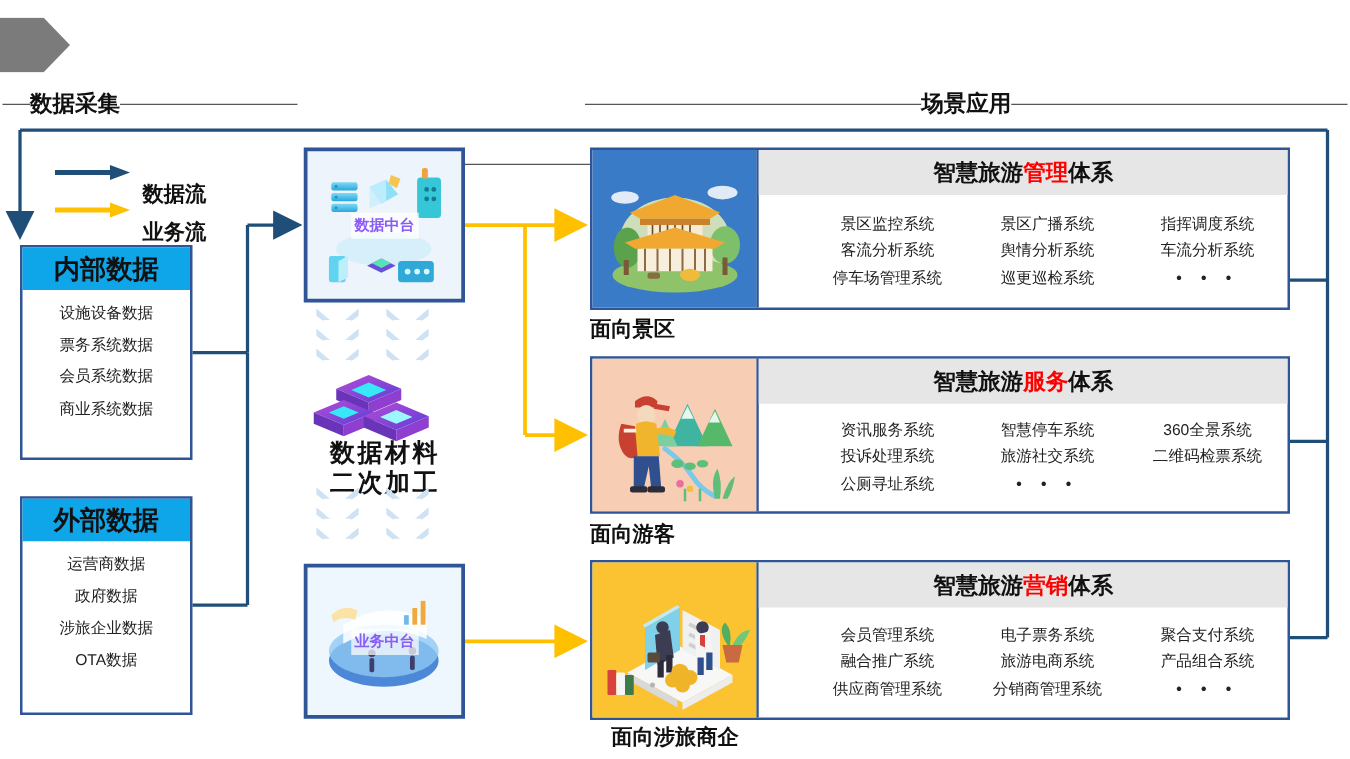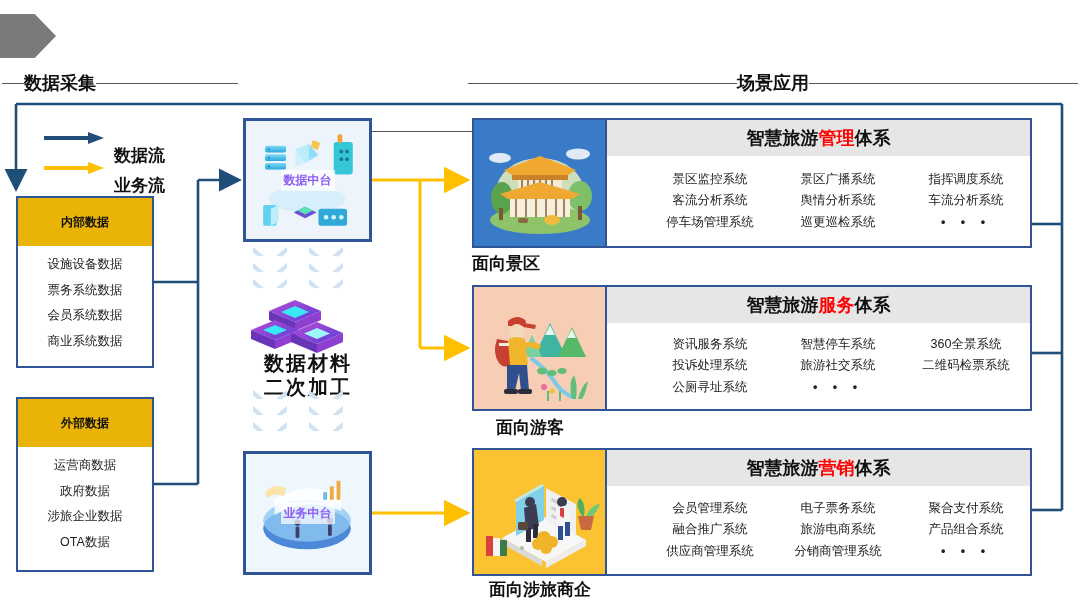--- a/index.html
+++ b/index.html
@@ -50,23 +50,23 @@
   }
   .legend-row .txt { font-size: 17px; font-weight: bold; color: #111; margin-top: 34px; }
 
   
   .srcbox {
     position: absolute; border: 2px solid #2f5597; background: #ffffff;
   }
   #box-internal { left: 16px; top: 196px; width: 138px; height: 172px; }
   #box-external { left: 16px; top: 397px; width: 138px; height: 175px; }
   .srcbox .hd {
-    height: 48px; background: #eab308; display: flex;
+    height: 34px; background: #0ea5e9; display: flex;
     align-items: center; justify-content: center;
-    font-size: 12px; font-weight: bold; color: #111;
+    font-size: 21px; font-weight: bold; color: #111;
   }
   .srcbox .items { padding-top: 6px; }
   .srcbox .items div {
     text-align: center; font-size: 12.5px; color: #222;
     line-height: 1; padding: 6px 0 7px 0;
   }
 
   
   .platform {
     position: absolute; border: 3px solid #2f5597;
@@ -121,21 +121,21 @@
   .panel .grid span {
     text-align: center; font-size: 12.5px; color: #222; line-height: 1.55;
     white-space: nowrap;
   }
   .panel .grid span.dots { letter-spacing: 6px; font-weight: bold; }
 
   .caption {
     position: absolute; font-size: 17px; font-weight: bold; color: #111;
   }
   #cap-mgmt { left: 472px; top: 252px; }
-  #cap-serv { left: 496px; top: 416px; }
+  #cap-serv { left: 472px; top: 416px; }
   #cap-mkt  { left: 489px; top: 578px; text-align: center; }
 
   
   #wires { position: absolute; left: 0; top: 0; width: 1080px; height: 607px; }
 </style>
 </head>
 <body>
 
 <div id="root">
 

